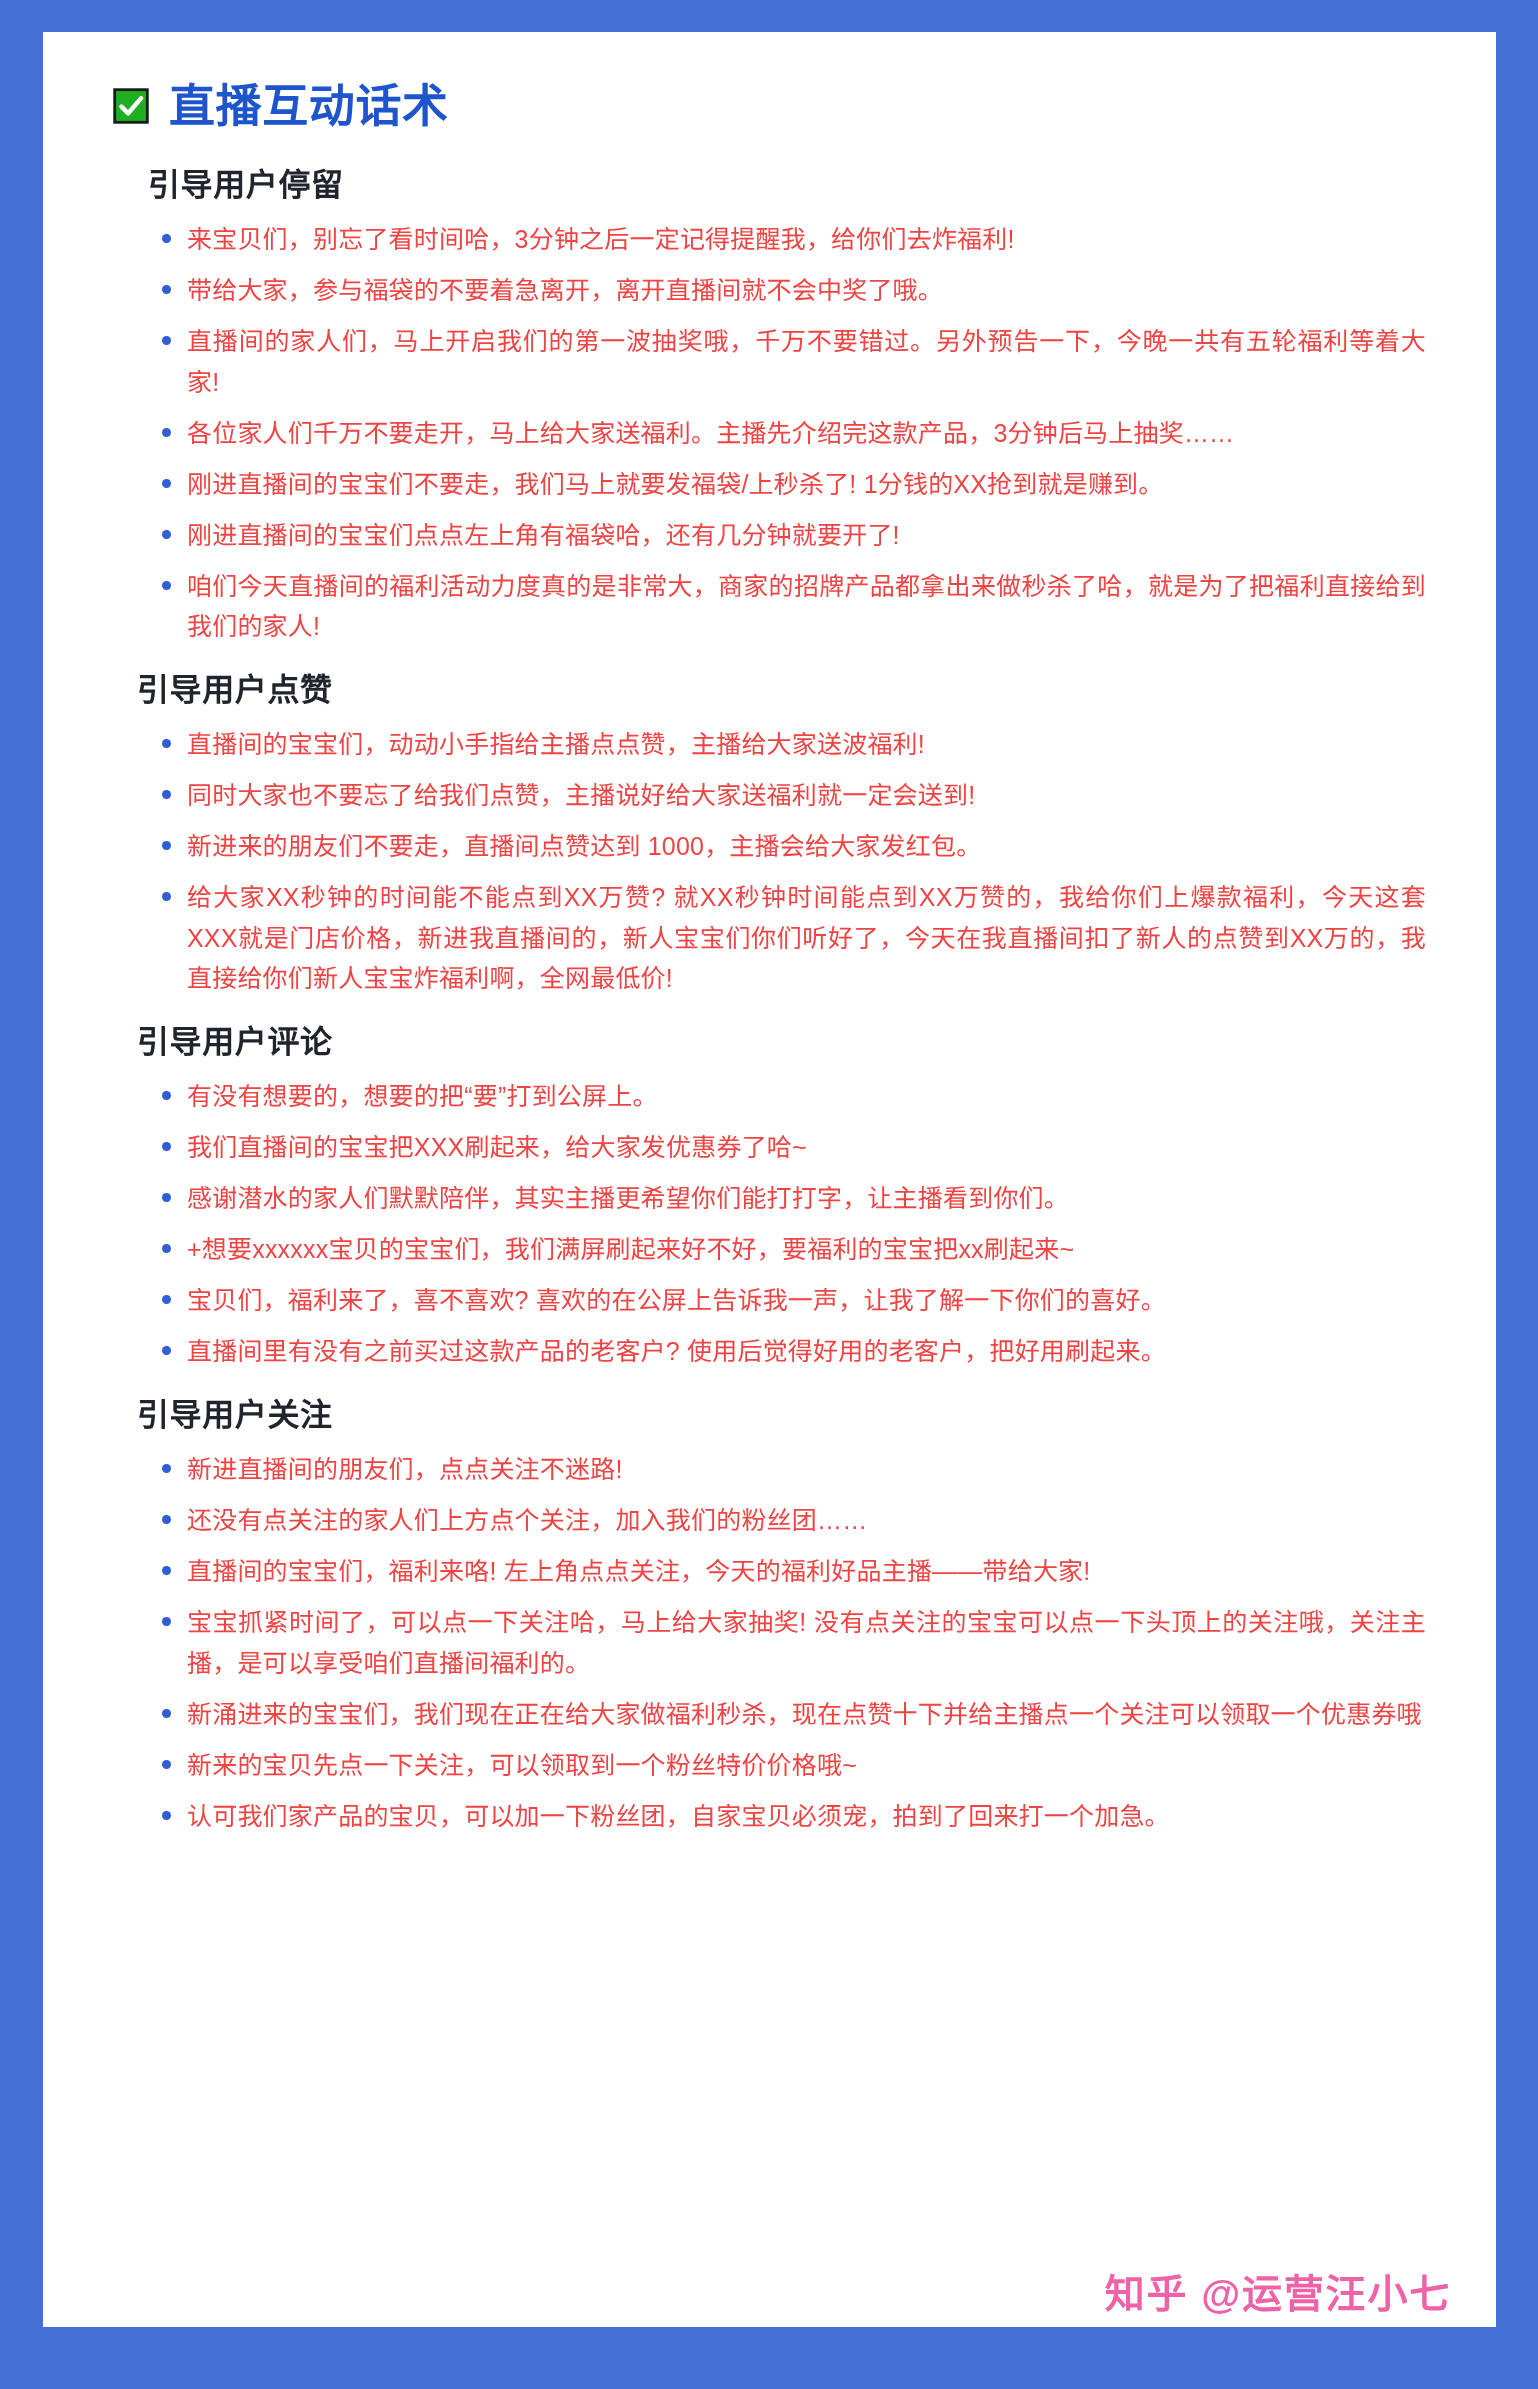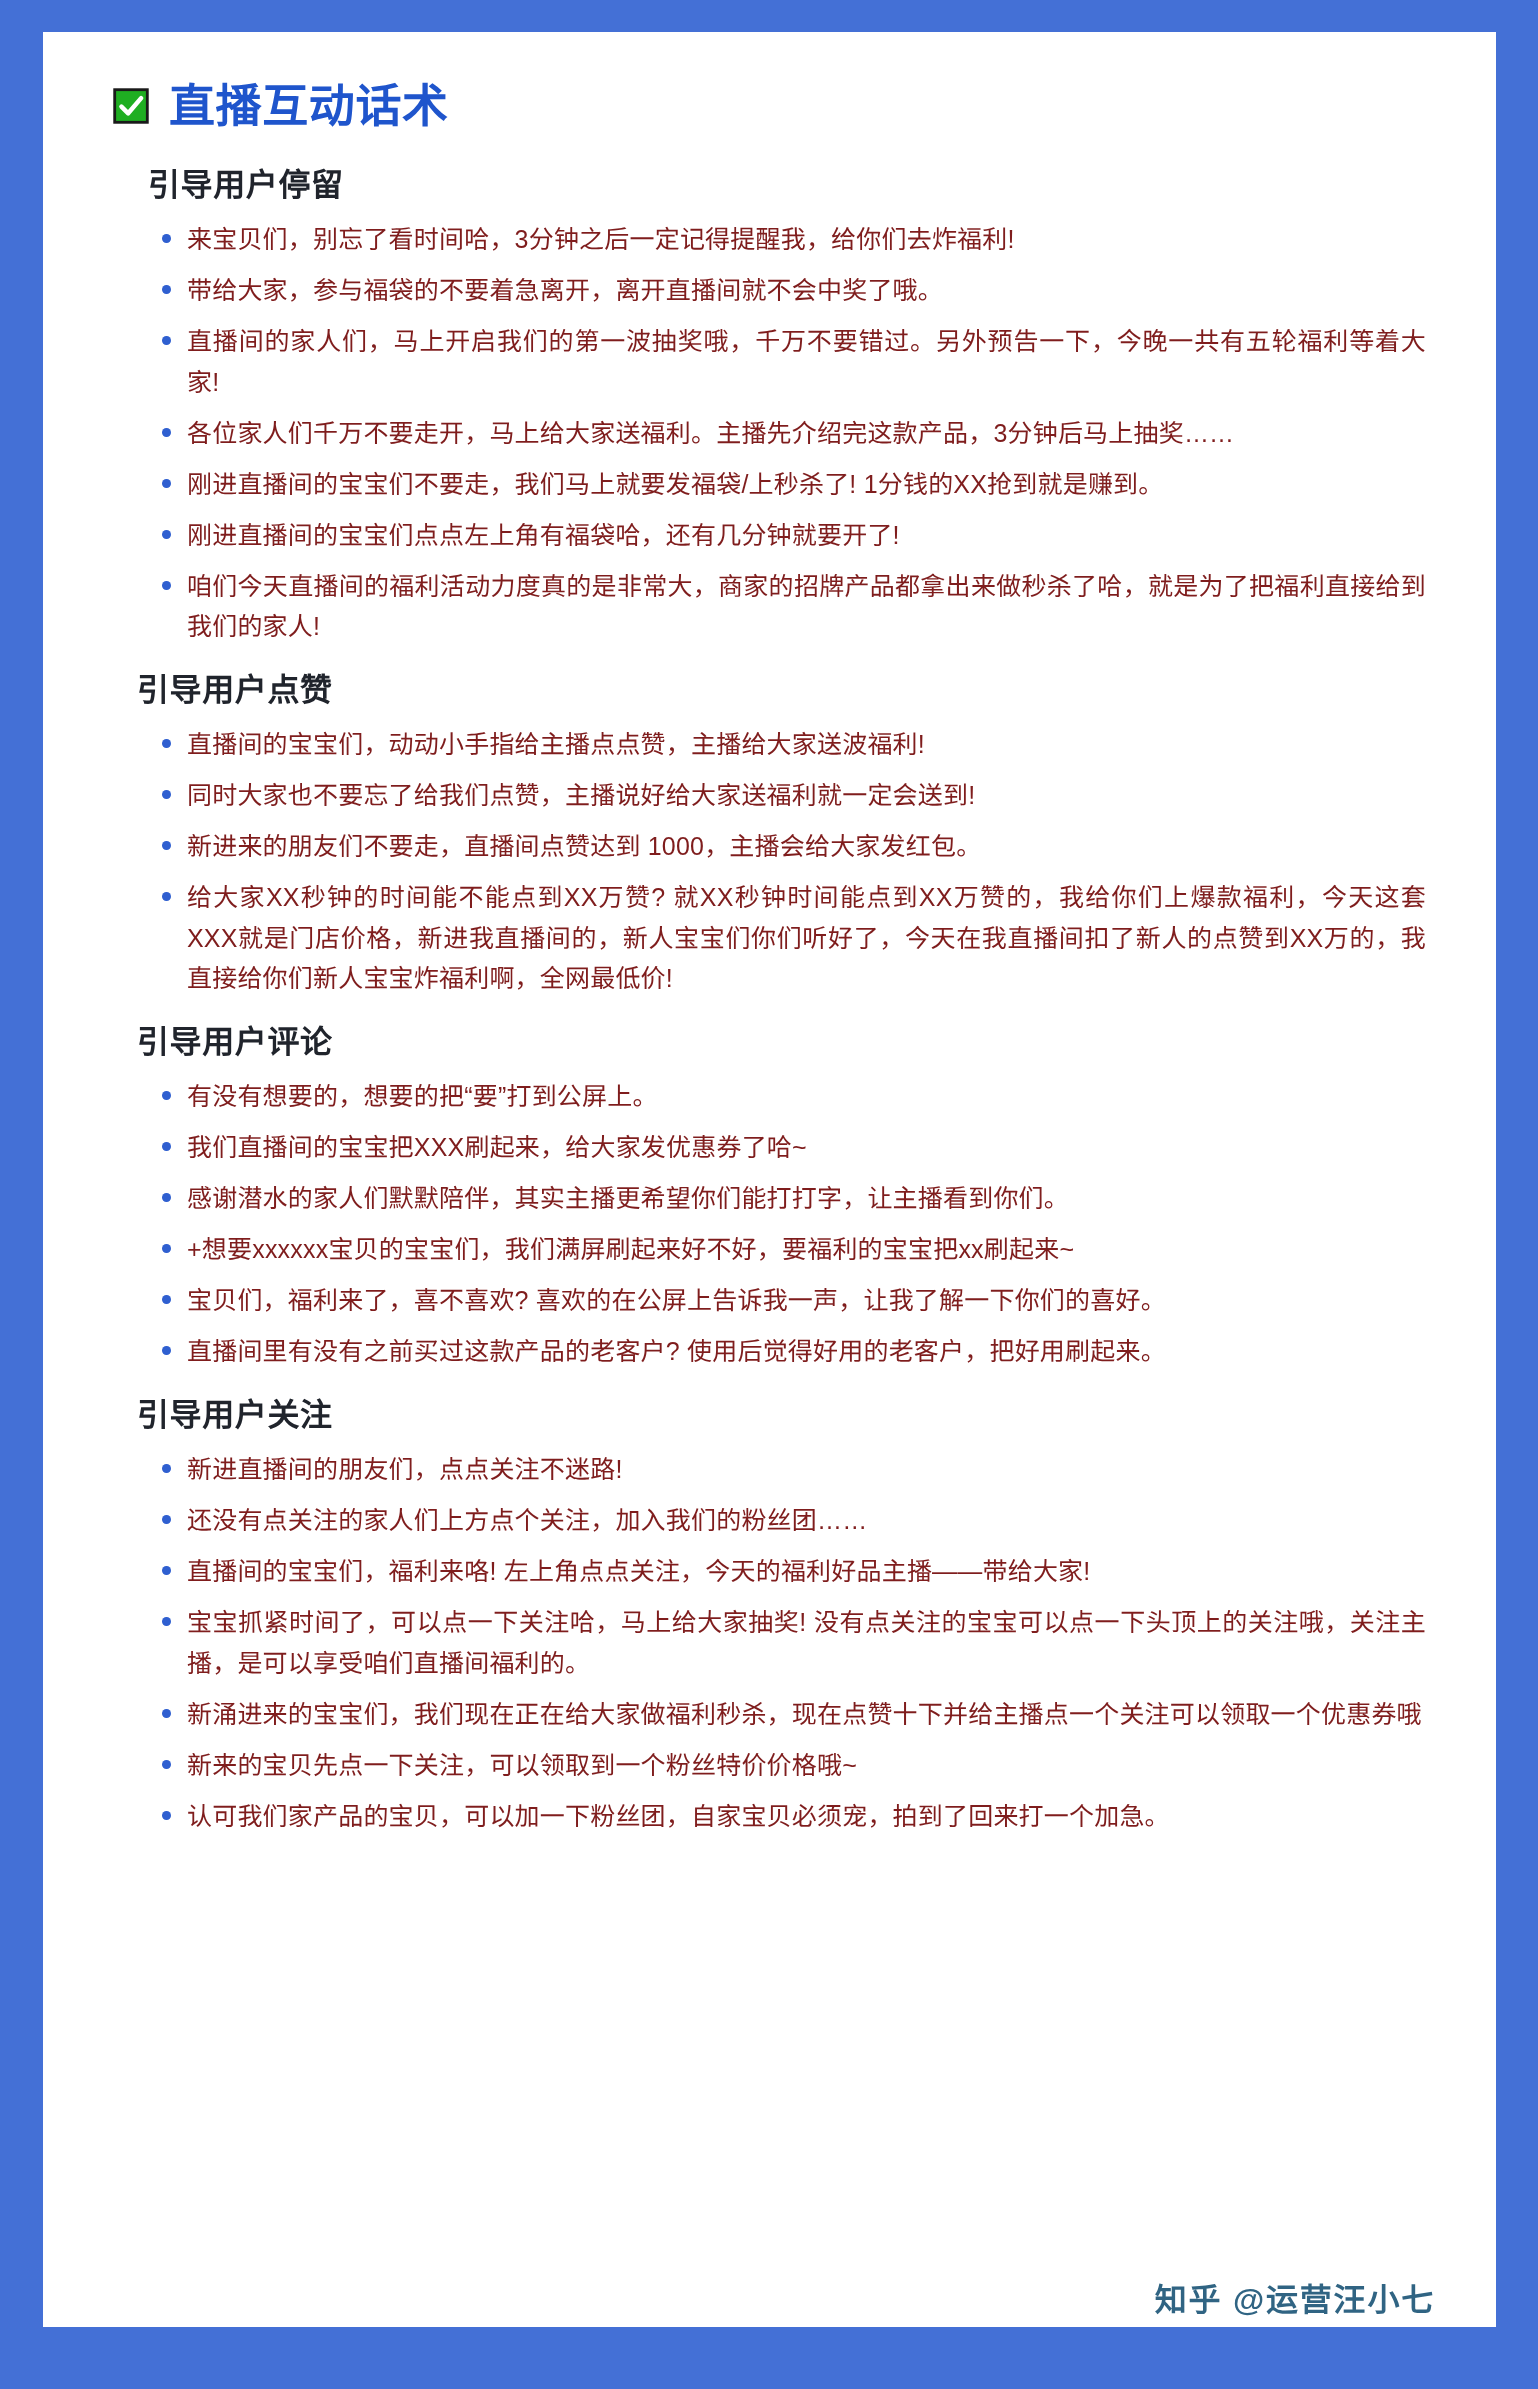--- a/index.html
+++ b/index.html
@@ -75,43 +75,43 @@
     list-style: none;
     margin: 0;
     padding: 0;
   }
   .bullet-item {
     position: relative;
     padding-left: 74px;
     margin: 0 0 10.5px 0;
     font-size: 25px;
     line-height: 1.62;
-    color: #7f1d1d;
+    color: #ef4444;
     letter-spacing: 0.2px;
     text-align: justify;
     text-justify: inter-ideograph;
   }
   .bullet-item::before {
     content: "";
     position: absolute;
     left: 49px;
     top: 15px;
     width: 8.8px;
     height: 8.8px;
     border-radius: 50%;
     background: #2f5fd0;
   }
 
   
   .watermark {
     position: absolute;
-    right: 61px;
+    right: 45px;
     bottom: 7px;
-    font-size: 32px;
-    color: #0c4a6e;
+    font-size: 40px;
+    color: #ec4899;
     font-weight: bold;
     letter-spacing: 1.8px;
     white-space: nowrap;
     opacity: 0.85;
     pointer-events: none;
   }
 </style>
 </head>
 <body>
 

